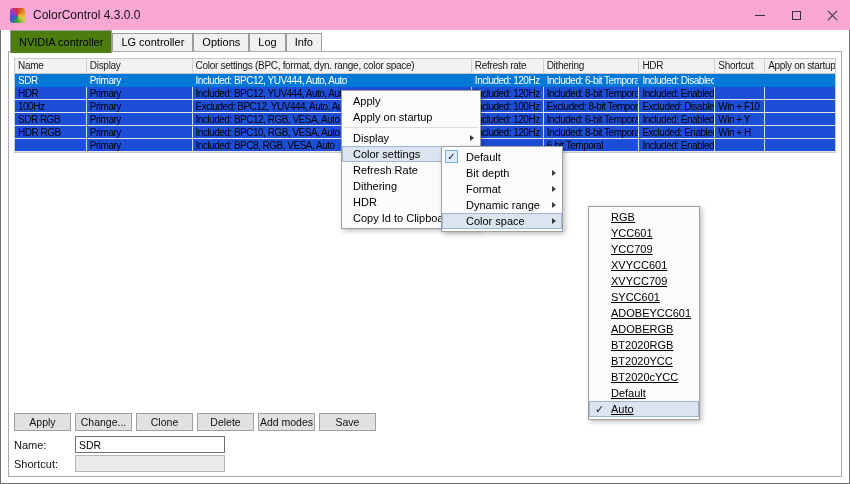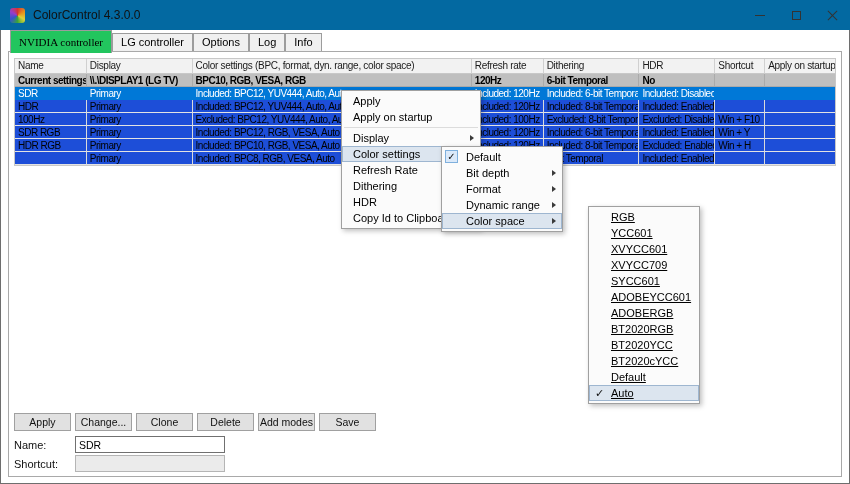--- a/index.html
+++ b/index.html
@@ -4,38 +4,38 @@
 <style>
   * { margin:0; padding:0; box-sizing:border-box; }
   html,body { width:850px; height:484px; }
   body {
     position:relative; overflow:hidden; background:#ffffff;
     font-family:"Liberation Sans", sans-serif; font-size:11px; color:#000;
     box-shadow: inset 0 0 0 1px #6e6e6e;
   }
 
   
-  .titlebar { position:absolute; left:0; top:0; width:850px; height:30px; display:flex; align-items:center; background:#0369a1; }
+  .titlebar { position:absolute; left:0; top:0; width:850px; height:30px; display:flex; align-items:center; background:#f9a8d4; }
   .app-icon { width:15px; height:15px; margin-left:10px; border-radius:3px;
     background: conic-gradient(#d63333,#e8901a,#ddd23a,#3aa53a,#3355cc,#9a3ccc,#d63333); }
   .title-text { margin-left:8px; font-size:12px; color:#111; }
   .win-controls { margin-left:auto; display:flex; height:30px; }
   .win-btn { width:36px; height:30px; display:flex; align-items:center; justify-content:center; position:relative; }
   .glyph-min { width:10px; height:1px; background:#333; }
   .glyph-max { width:9px; height:9px; border:1px solid #333; }
   .glyph-close { width:11px; height:11px; position:relative; }
   .glyph-close::before, .glyph-close::after { content:""; position:absolute; left:-1px; top:5px; width:13px; height:1px; background:#333; }
   .glyph-close::before { transform:rotate(45deg); }
   .glyph-close::after  { transform:rotate(-45deg); }
 
   
   .tabstrip { position:absolute; left:10px; top:30px; height:22px; display:flex; align-items:flex-end; z-index:6; }
   .tab { height:18px; margin-bottom:1px; padding:2px 8px 0; background:#f0f0f0;
          border:1px solid #9c9c9c; border-bottom:none; white-space:nowrap; }
-  .tab.active { height:23px; margin-bottom:-1px; padding-top:5px; background:#22c55e;font-family:Liberation Serif, serif; }
+  .tab.active { height:23px; margin-bottom:-1px; padding-top:5px; background:#4d7c0f; }
 
   
   .panel { position:absolute; left:8px; top:51px; width:834px; height:426px; border:1px solid #a9a9a9; background:#fff; z-index:1; }
 
   
   .tbl { position:absolute; left:14px; top:58px; width:822px; z-index:2; border:1px solid #c8c8c8; background:#1d4ed8; }
   .thead, .tr { display:flex; }
   .th { height:15px; line-height:14px; background:#f2f2f2; border-right:1px solid #d0d0d0; border-bottom:1px solid #c8c8c8;
         font-size:10px; letter-spacing:-0.3px; color:#1a1a1a; padding:0 2px 0 3px; white-space:nowrap; overflow:hidden; }
   .td { height:13px; line-height:13px; border-right:1px solid #dadada; border-bottom:1px solid #e3e3e3;
@@ -106,30 +106,20 @@
     <div class="th c0">Name</div>
     <div class="th c1">Display</div>
     <div class="th c2">Color settings (BPC, format, dyn. range, color space)</div>
     <div class="th c3">Refresh rate</div>
     <div class="th c4">Dithering</div>
     <div class="th c5">HDR</div>
     <div class="th c6">Shortcut</div>
     <div class="th c7">Apply on startup</div>
   </div>
 
-  <div class="tr current">
-    <div class="td c0">Current settings</div>
-    <div class="td c1">\\.\DISPLAY1 (LG TV)</div>
-    <div class="td c2">BPC10, RGB, VESA, RGB</div>
-    <div class="td c3">120Hz</div>
-    <div class="td c4">6-bit Temporal</div>
-    <div class="td c5">No</div>
-    <div class="td c6"></div>
-    <div class="td c7"></div>
-  </div>
 
   <div class="tr selected">
     <div class="td c0">SDR</div>
     <div class="td c1">Primary</div>
     <div class="td c2">Included: BPC12, YUV444, Auto, Auto</div>
     <div class="td c3">Included: 120Hz</div>
     <div class="td c4">Included: 6-bit Temporal</div>
     <div class="td c5">Included: Disabled</div>
     <div class="td c6"></div>
     <div class="td c7"></div>
@@ -210,20 +200,21 @@
   </div>
   <div class="mi"><span>Bit depth</span><i class="sub-arrow"></i></div>
   <div class="mi"><span>Format</span><i class="sub-arrow"></i></div>
   <div class="mi"><span>Dynamic range</span><i class="sub-arrow"></i></div>
   <div class="mi hl"><span>Color space</span><i class="sub-arrow"></i></div>
 </div>
 
 <div class="menu m3 menu3">
   <div class="mi"><span>RGB</span></div>
   <div class="mi"><span>YCC601</span></div>
+  <div class="mi"><span>YCC709</span></div>
   <div class="mi"><span>XVYCC601</span></div>
   <div class="mi"><span>XVYCC709</span></div>
   <div class="mi"><span>SYCC601</span></div>
   <div class="mi"><span>ADOBEYCC601</span></div>
   <div class="mi"><span>ADOBERGB</span></div>
   <div class="mi"><span>BT2020RGB</span></div>
   <div class="mi"><span>BT2020YCC</span></div>
   <div class="mi"><span>BT2020cYCC</span></div>
   <div class="mi"><span>Default</span></div>
   <div class="mi hl">

